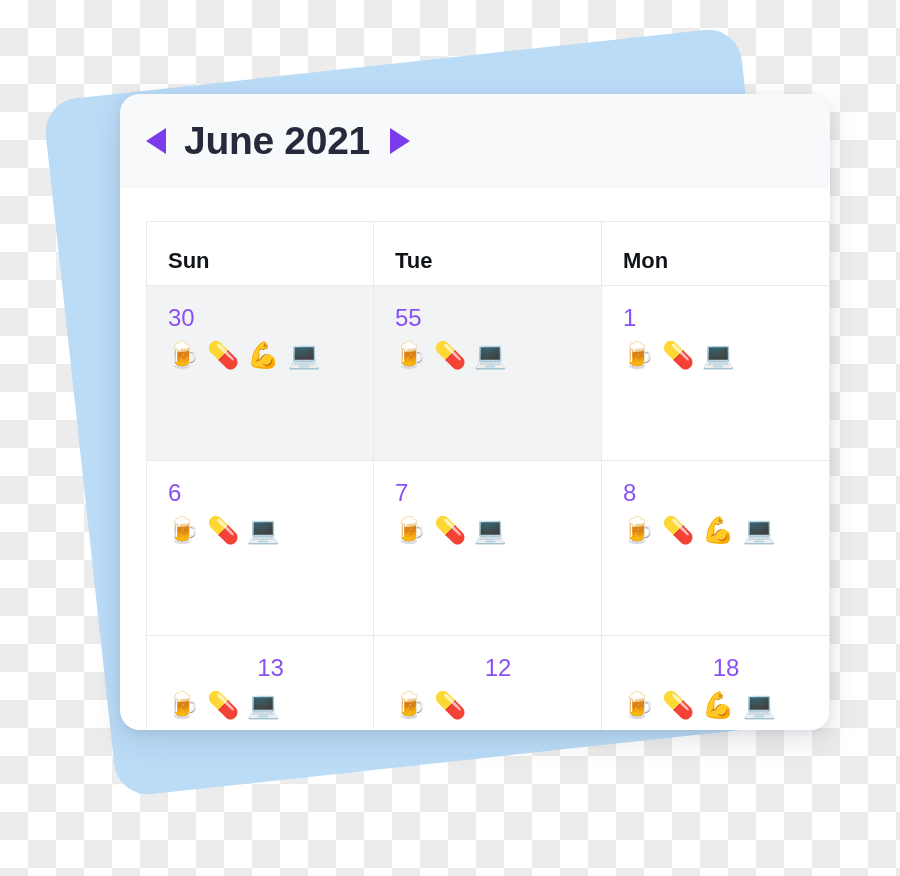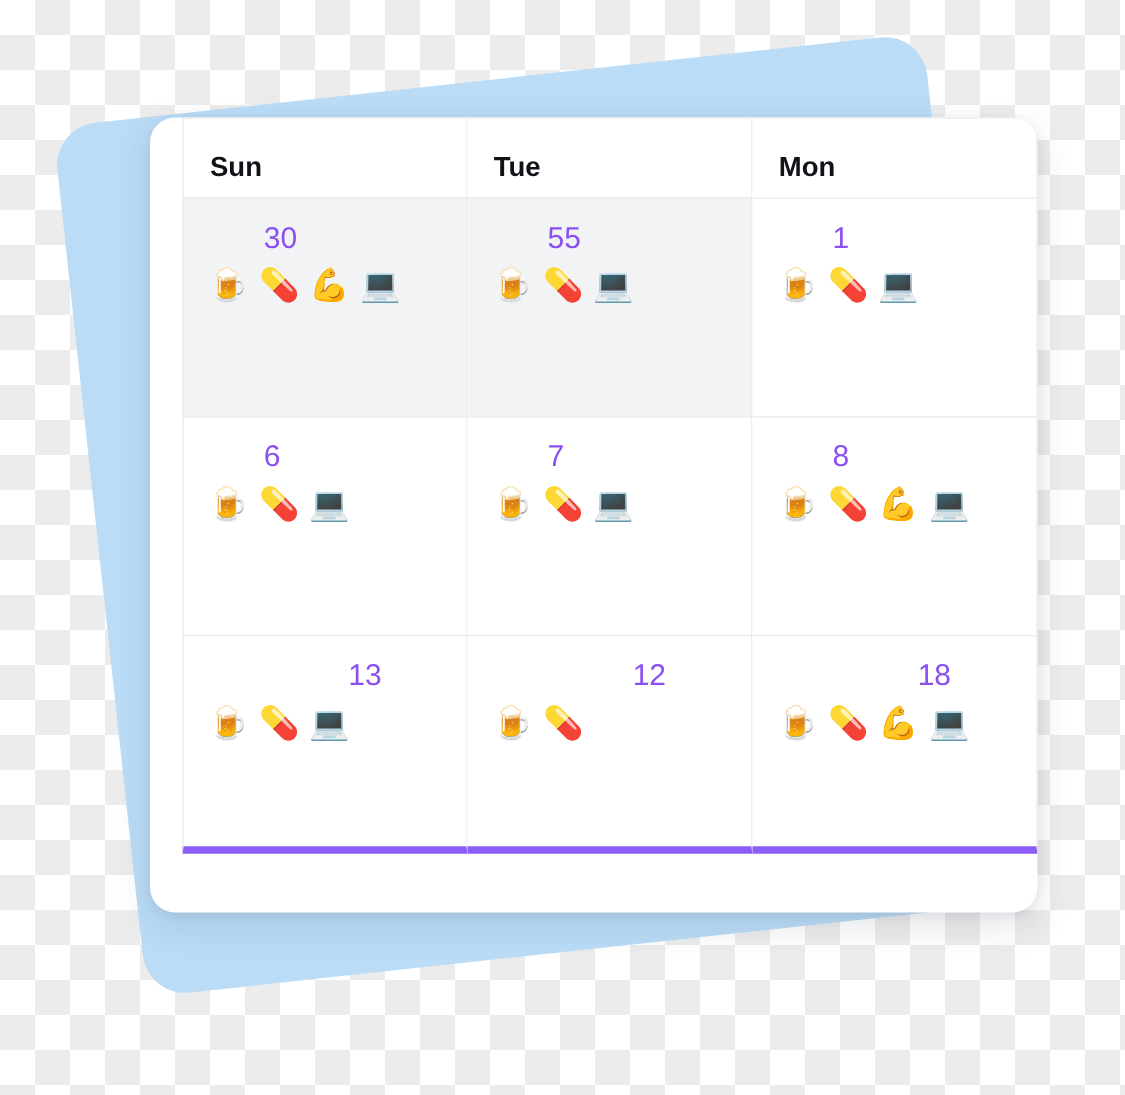--- a/index.html
+++ b/index.html
@@ -95,21 +95,21 @@
     flex: 1 1 auto;
     display: flex;
     flex-direction: column;
     padding-left: 26px;
     box-sizing: border-box;
   }
   .cal-row {
     display: flex;
     flex: 0 0 auto;
   }
-  .cal-row.weekday-row { height: 64px; }
+  .cal-row.weekday-row { height: 64px; margin-top: 33px; }
   .cal-row.week-row   { height: 175px; }
 
   .cal-cell {
     width: 230px;
     box-sizing: border-box;
     border-top: 1px solid #e8eaee;
     border-right: 1px solid #e8eaee;
     padding: 0;
     position: relative;
     background: #ffffff;
@@ -123,41 +123,45 @@
     font-weight: bold;
     color: #101317;
     padding: 26px 0 0 21px;
   }
 
   .day-number {
     font-size: 24px;
     color: #8b50f2;
     padding: 20px 0 0 21px;
     line-height: 1;
-    margin-left: 43px;
   }
   .emoji-row {
     padding: 12px 0 0 20px;
     display: flex;
     align-items: center;
     gap: 8px;
     font-size: 26px;
     line-height: 1;
   }
   .emoji-item { display: inline-block; }
 </style>
 </head>
 <body>
 
 <div id="stage">
 
   <div id="blue-card"></div>
 
   <div id="calendar-card">
 
+    <div class="cal-header">
+      <div class="nav-arrow prev"></div>
+      <div class="cal-title">June 2021</div>
+      <div class="nav-arrow next"></div>
+    </div>
 
     <div class="cal-grid">
       <div class="cal-row weekday-row" id="weekday-row">
           <div class="cal-cell first-col">
             <div class="weekday-label">Sun</div>
           </div>
           <div class="cal-cell">
             <div class="weekday-label">Tue</div>
           </div>
           <div class="cal-cell">

